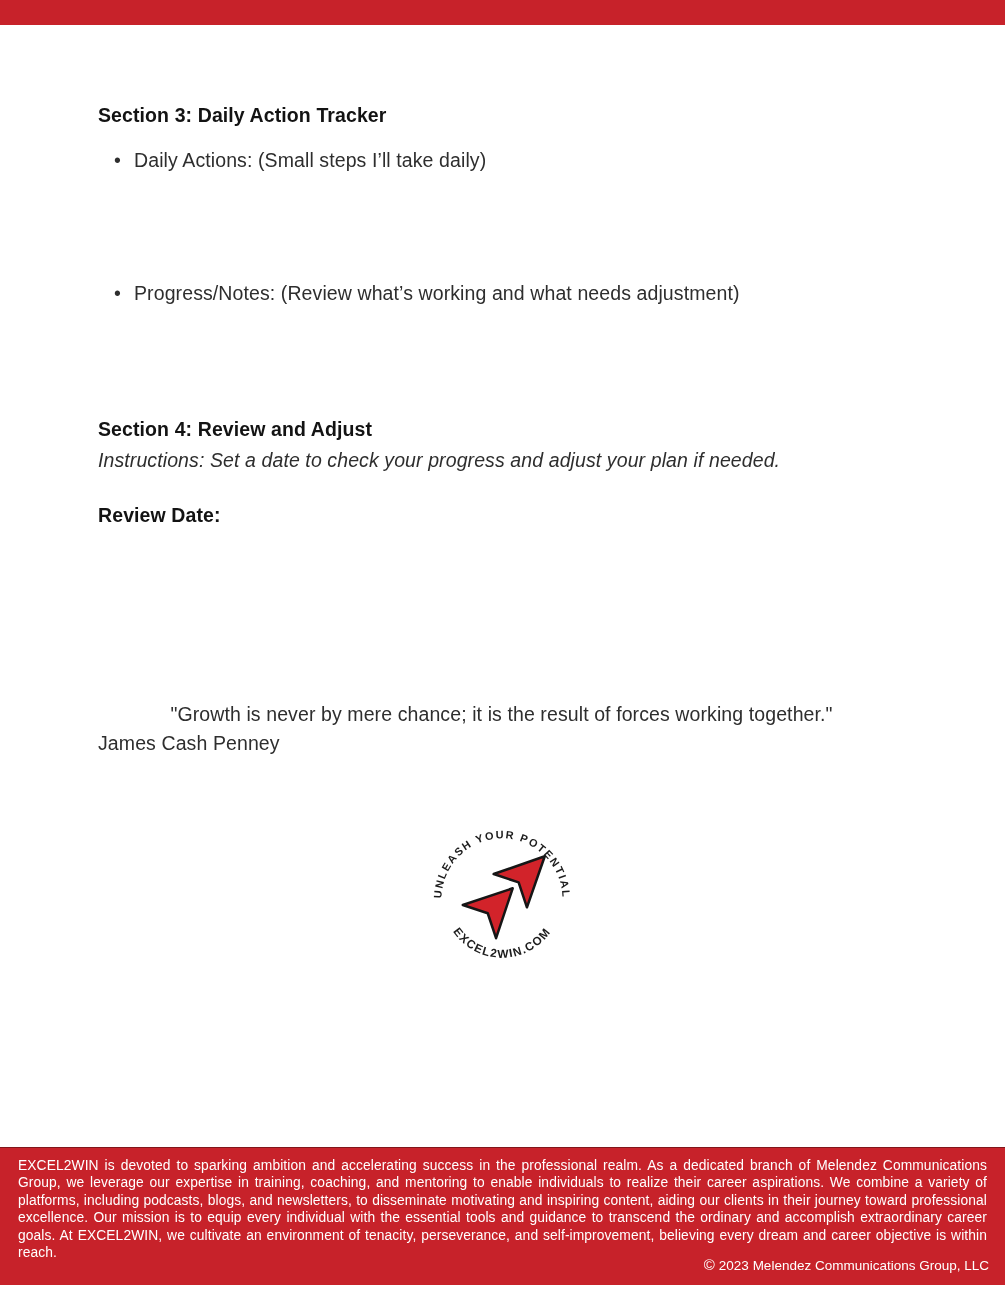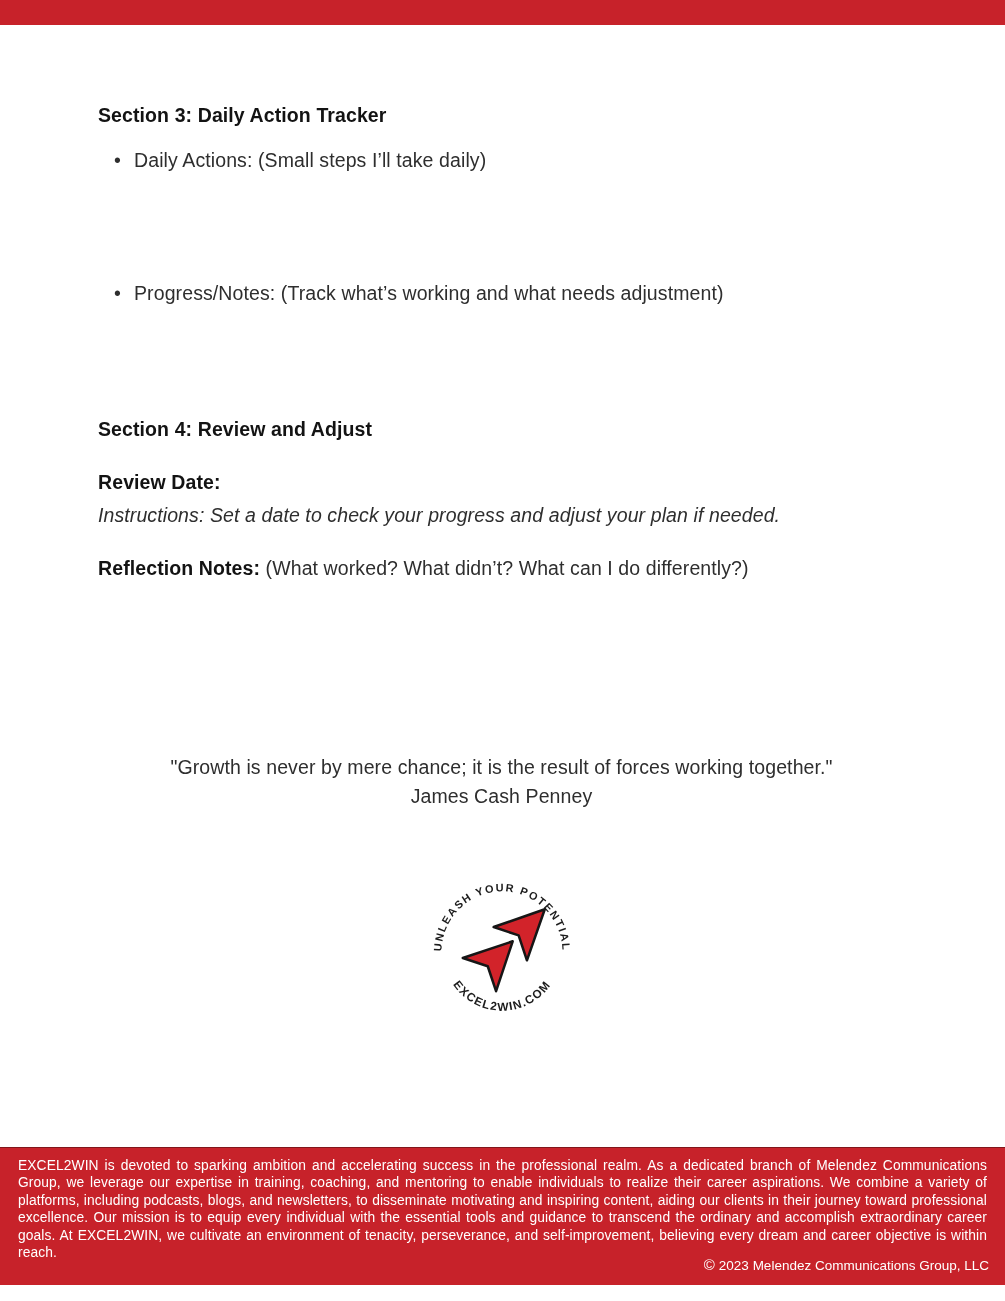--- a/index.html
+++ b/index.html
@@ -30,21 +30,21 @@
 
   .space-note { margin-top: 0; }
 
   .sec4-title { margin-top: 110px; }
   .sec4-instructions { margin-top: 6px; font-style: italic; }
   .review-date { margin-top: 28px; font-weight: 700; color: #131313; }
   .reflection { margin-top: 26px; }
   .reflection .label { font-weight: 700; color: #131313; }
 
   .quote-wrap { margin-top: 172px; text-align: center; }
-  .quote-author { margin-top: 2px; text-align: center; }
+  .quote-author { margin-top: 2px; text-align: left; }
 
   .logo-wrap { margin-top: 58px; text-align: center; }
   .logo-svg { display: inline-block; }
   .arc-text-top {
     font-family: "Liberation Sans", "DejaVu Sans", sans-serif;
     font-size: 13px; font-weight: 600; letter-spacing: 2px; fill: #1c1c1c;
   }
   .arc-text-bottom {
     font-family: "Liberation Sans", "DejaVu Sans", sans-serif;
     font-size: 14px; font-weight: 700; letter-spacing: 1.5px; fill: #1c1c1c;
@@ -77,33 +77,29 @@
 
     <h2 class="sec-title">Section 3: Daily Action Tracker</h2>
 
     <div class="bullet-row bullet-1">
       <span class="dot">•</span>
       <span class="body-text">Daily Actions: (Small steps I’ll take daily)</span>
     </div>
 
     <div class="bullet-row bullet-2">
       <span class="dot">•</span>
-      <span class="body-text">Progress/Notes: (Track what’s working and what needs adjustment)</span>
+      <span class="body-text">Progress/Notes: (Review what’s working and what needs adjustment)</span>
     </div>
 
 
     <h2 class="sec-title sec4-title">Section 4: Review and Adjust</h2>
+    <p class="body-text sec4-instructions">Instructions: Set a date to check your progress and adjust your plan if needed.</p>
+
     <p class="body-text review-date">Review Date:</p>
 
-    <p class="body-text sec4-instructions">Instructions: Set a date to check your progress and adjust your plan if needed.</p>
-
-    <p class="body-text reflection">
-      <span class="label">Reflection Notes:</span>
-      <span>(What worked? What didn’t? What can I do differently?)</span>
-    </p>
 
     <div class="quote-wrap">
       <p class="body-text" style="text-align:center;">"Growth is never by mere chance; it is the result of forces working together."</p>
       <p class="body-text quote-author">James Cash Penney</p>
     </div>
 
     <div class="logo-wrap">
       <svg class="logo-svg" width="168" height="168" viewBox="0 0 200 200">
         <defs>
           <path id="arcTop" d="M 32.4,124.6 A 72,72 0 1 1 167.7,124.6" fill="none"></path>

